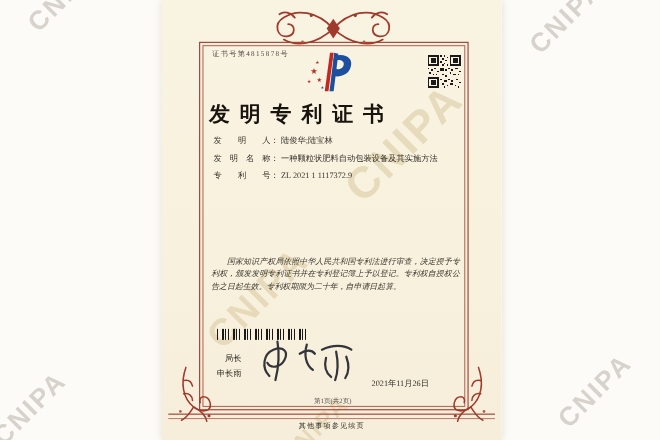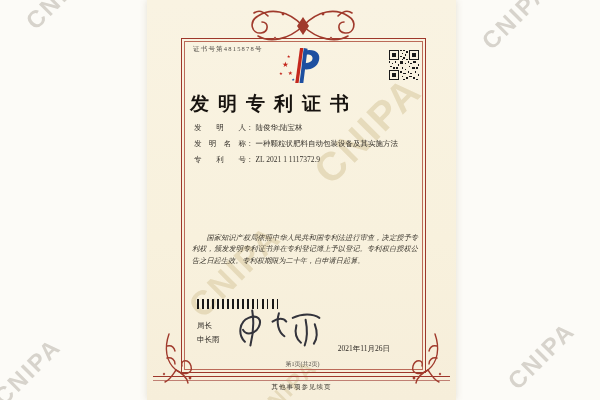--- a/index.html
+++ b/index.html
@@ -39,21 +39,21 @@
   .grant2{margin-left:16px;}
   
   .paras{position:absolute;left:45px;top:233px;width:226px;font-size:7.2px;line-height:1.58;
         color:#3b372f;text-align:justify;font-style:italic;}
   .paras p{margin:0;text-indent:2em;}
   
   .barcode{position:absolute;left:50px;top:299px;width:84px;height:10px;
         background:repeating-linear-gradient(90deg,#181818 0 1.5px,transparent 1.5px 2.6px,
           #181818 2.6px 3.2px,transparent 3.2px 5.2px,#181818 5.2px 6.8px,transparent 6.8px 7.6px,
           #181818 7.6px 8.2px,transparent 8.2px 10px);}
-  .signer{position:absolute;left:50px;top:319px;font-size:7.5px;color:#2f2b26;line-height:14px;}
+  .signer{position:absolute;left:50px;top:319px;font-size:7.5px;color:#2f2b26;line-height:14px;text-align:right;}
   .signature{position:absolute;left:85px;top:306px;width:92px;height:44px;}
   .issue-date{position:absolute;left:153px;top:344px;width:90px;text-align:right;
         font-size:7.5px;color:#2f2b26;}
   .pageind{position:absolute;left:34px;top:360px;width:243px;text-align:center;
         font-size:6px;color:#4e4a44;}
   .footline{position:absolute;left:6px;top:376px;width:297px;height:3px;
         border-top:1.5px solid #9e372b;border-bottom:.8px solid #c08073;}
   .footnote{position:absolute;left:0;top:383px;width:309px;text-align:center;
         font-size:6.5px;color:#3b372f;letter-spacing:1px;}
   

